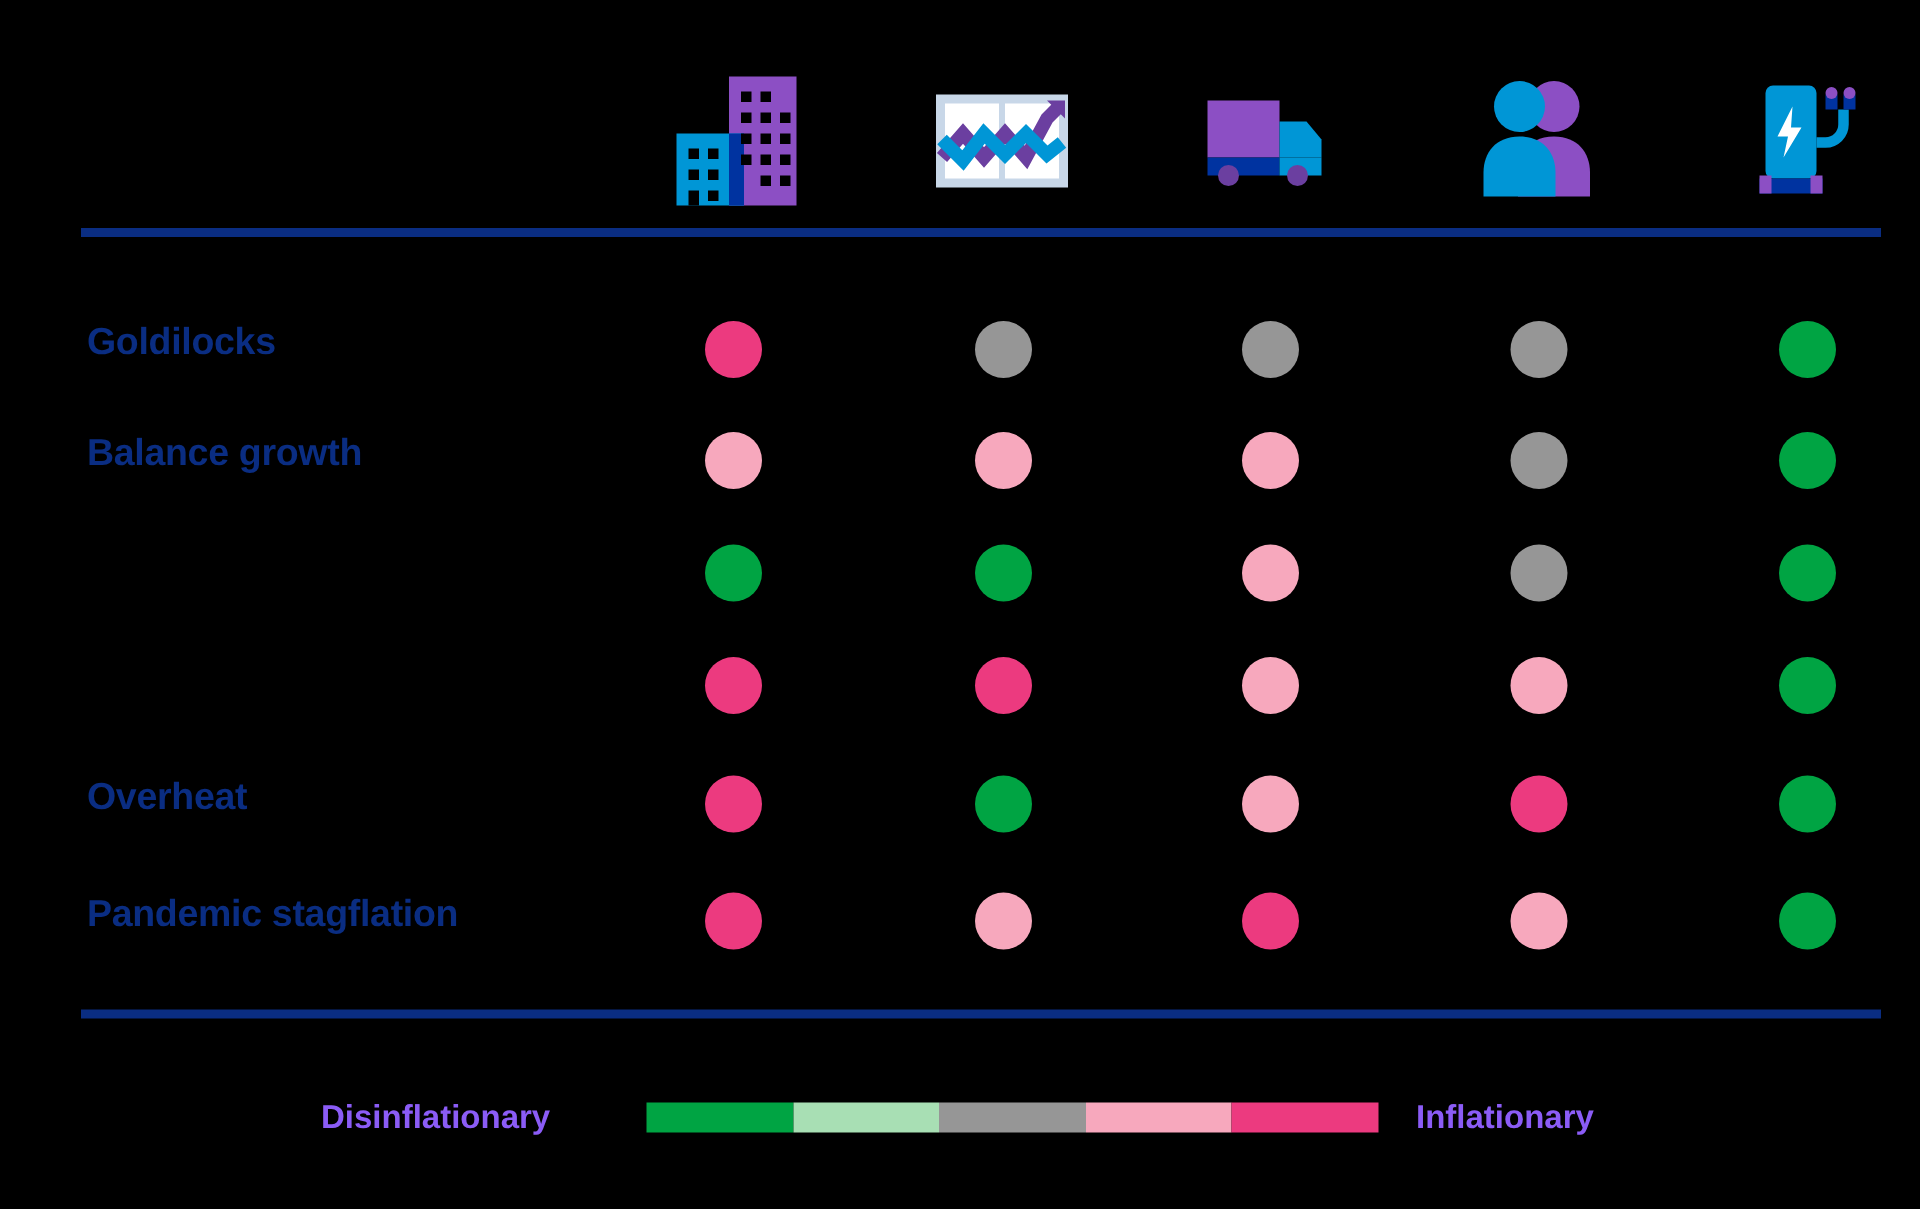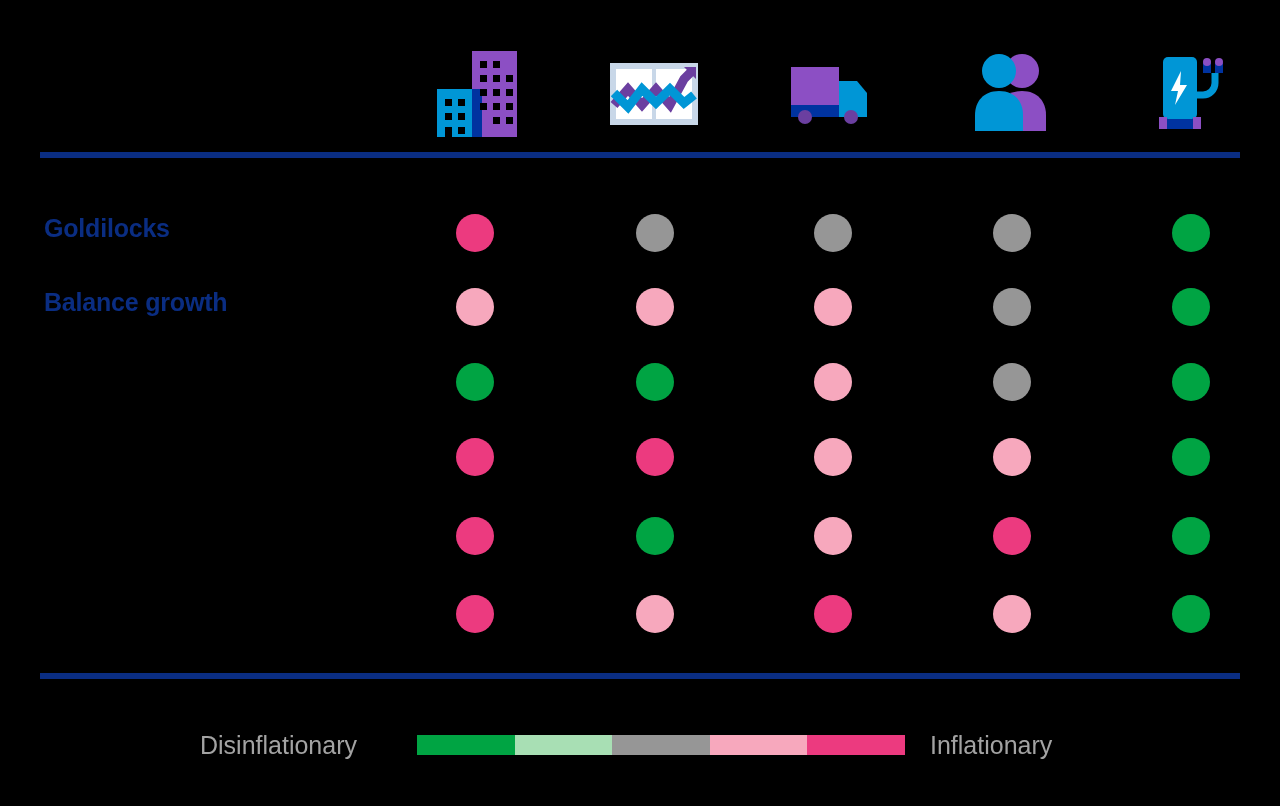--- a/index.html
+++ b/index.html
@@ -10,21 +10,21 @@
   body {
     width: 1280px;
     height: 806px;
     font-family: "Liberation Sans", sans-serif;
     position: relative;
     overflow: hidden;
   }
 
   #matrix-root {
     position: absolute;
-    left: 0; top: 0;
+    left: 14px; top: 0;
     width: 1168px;
     height: 806px;
   }
 
   
   .icon-header {
     position: absolute;
     left: 0;
     top: 44px;
     width: 1280px;
@@ -85,23 +85,23 @@
     left: 0;
     top: 728px;
     width: 1280px;
     height: 40px;
   }
   .legend-label {
     position: absolute;
     top: 0;
     height: 34px;
     line-height: 34px;
-    font-size: 25px;
-    font-weight: normal;
-    color: #a3a3a3;
+    font-size: 22px;
+    font-weight: bold;
+    color: #8b5cf6;
     white-space: nowrap;
   }
   .legend-label.left  { left: 200px; }
   .legend-label.right { left: 930px; }
 
   .legend-bar {
     position: absolute;
     left: 417px;
     top: 7px;
     width: 488px;
@@ -225,27 +225,29 @@
         <div class="dot" title="Hard landing / energy-icon : strong-disinflationary" style="left: 1172px; background: rgb(0, 164, 67);"></div>
       </div>
       <div class="row" style="top: 424px;">
         <div class="dot" title="Financial repression / corporates-icon : strong-inflationary" style="left: 456px; background: rgb(236, 58, 127);"></div>
         <div class="dot" title="Financial repression / markets-icon : strong-inflationary" style="left: 636px; background: rgb(236, 58, 127);"></div>
         <div class="dot" title="Financial repression / logistics-icon : mild-inflationary" style="left: 814px; background: rgb(247, 168, 189);"></div>
         <div class="dot" title="Financial repression / consumers-icon : mild-inflationary" style="left: 993px; background: rgb(247, 168, 189);"></div>
         <div class="dot" title="Financial repression / energy-icon : strong-disinflationary" style="left: 1172px; background: rgb(0, 164, 67);"></div>
       </div>
       <div class="row" style="top: 503px;">
+        <div class="row-label">Overheat</div>
         <div class="dot" title="Overheat / corporates-icon : strong-inflationary" style="left: 456px; background: rgb(236, 58, 127);"></div>
         <div class="dot" title="Overheat / markets-icon : strong-disinflationary" style="left: 636px; background: rgb(0, 164, 67);"></div>
         <div class="dot" title="Overheat / logistics-icon : mild-inflationary" style="left: 814px; background: rgb(247, 168, 189);"></div>
         <div class="dot" title="Overheat / consumers-icon : strong-inflationary" style="left: 993px; background: rgb(236, 58, 127);"></div>
         <div class="dot" title="Overheat / energy-icon : strong-disinflationary" style="left: 1172px; background: rgb(0, 164, 67);"></div>
       </div>
       <div class="row" style="top: 581px;">
+        <div class="row-label">Pandemic stagflation</div>
         <div class="dot" title="Pandemic stagflation / corporates-icon : strong-inflationary" style="left: 456px; background: rgb(236, 58, 127);"></div>
         <div class="dot" title="Pandemic stagflation / markets-icon : mild-inflationary" style="left: 636px; background: rgb(247, 168, 189);"></div>
         <div class="dot" title="Pandemic stagflation / logistics-icon : strong-inflationary" style="left: 814px; background: rgb(236, 58, 127);"></div>
         <div class="dot" title="Pandemic stagflation / consumers-icon : mild-inflationary" style="left: 993px; background: rgb(247, 168, 189);"></div>
         <div class="dot" title="Pandemic stagflation / energy-icon : strong-disinflationary" style="left: 1172px; background: rgb(0, 164, 67);"></div>
       </div>
     </div>
 
   <div class="legend">
     <div class="legend-label left">Disinflationary</div>

